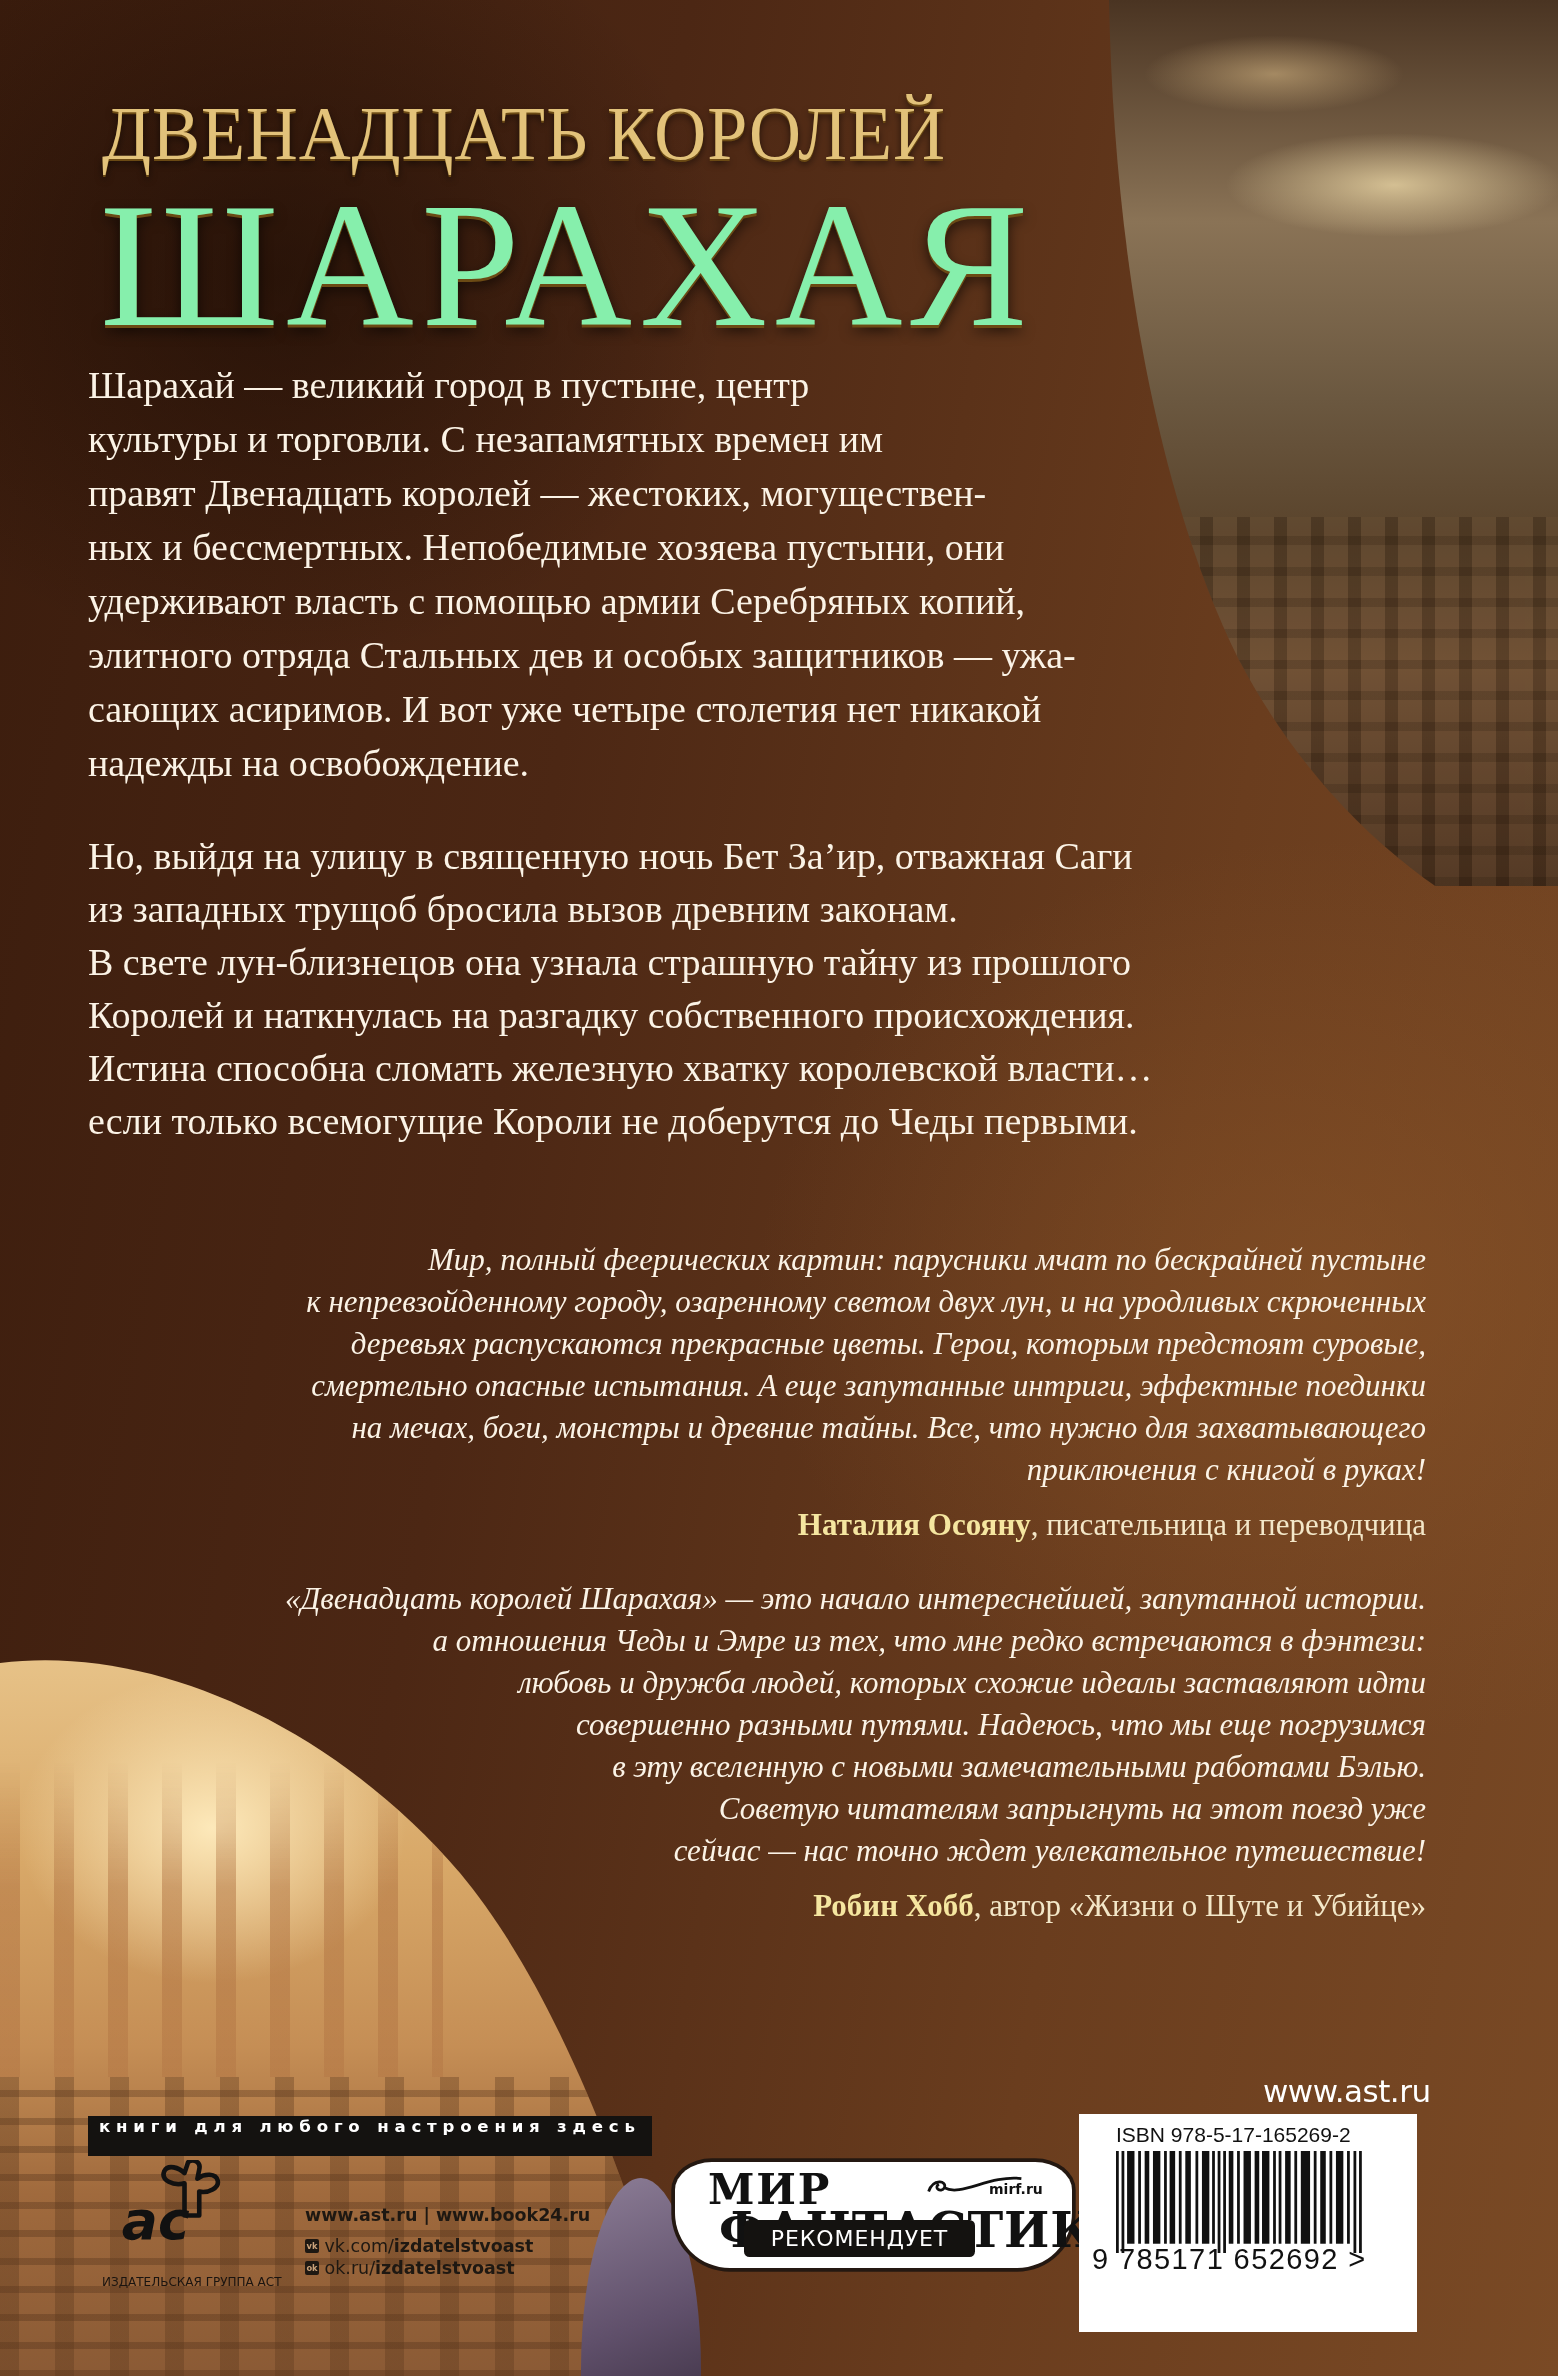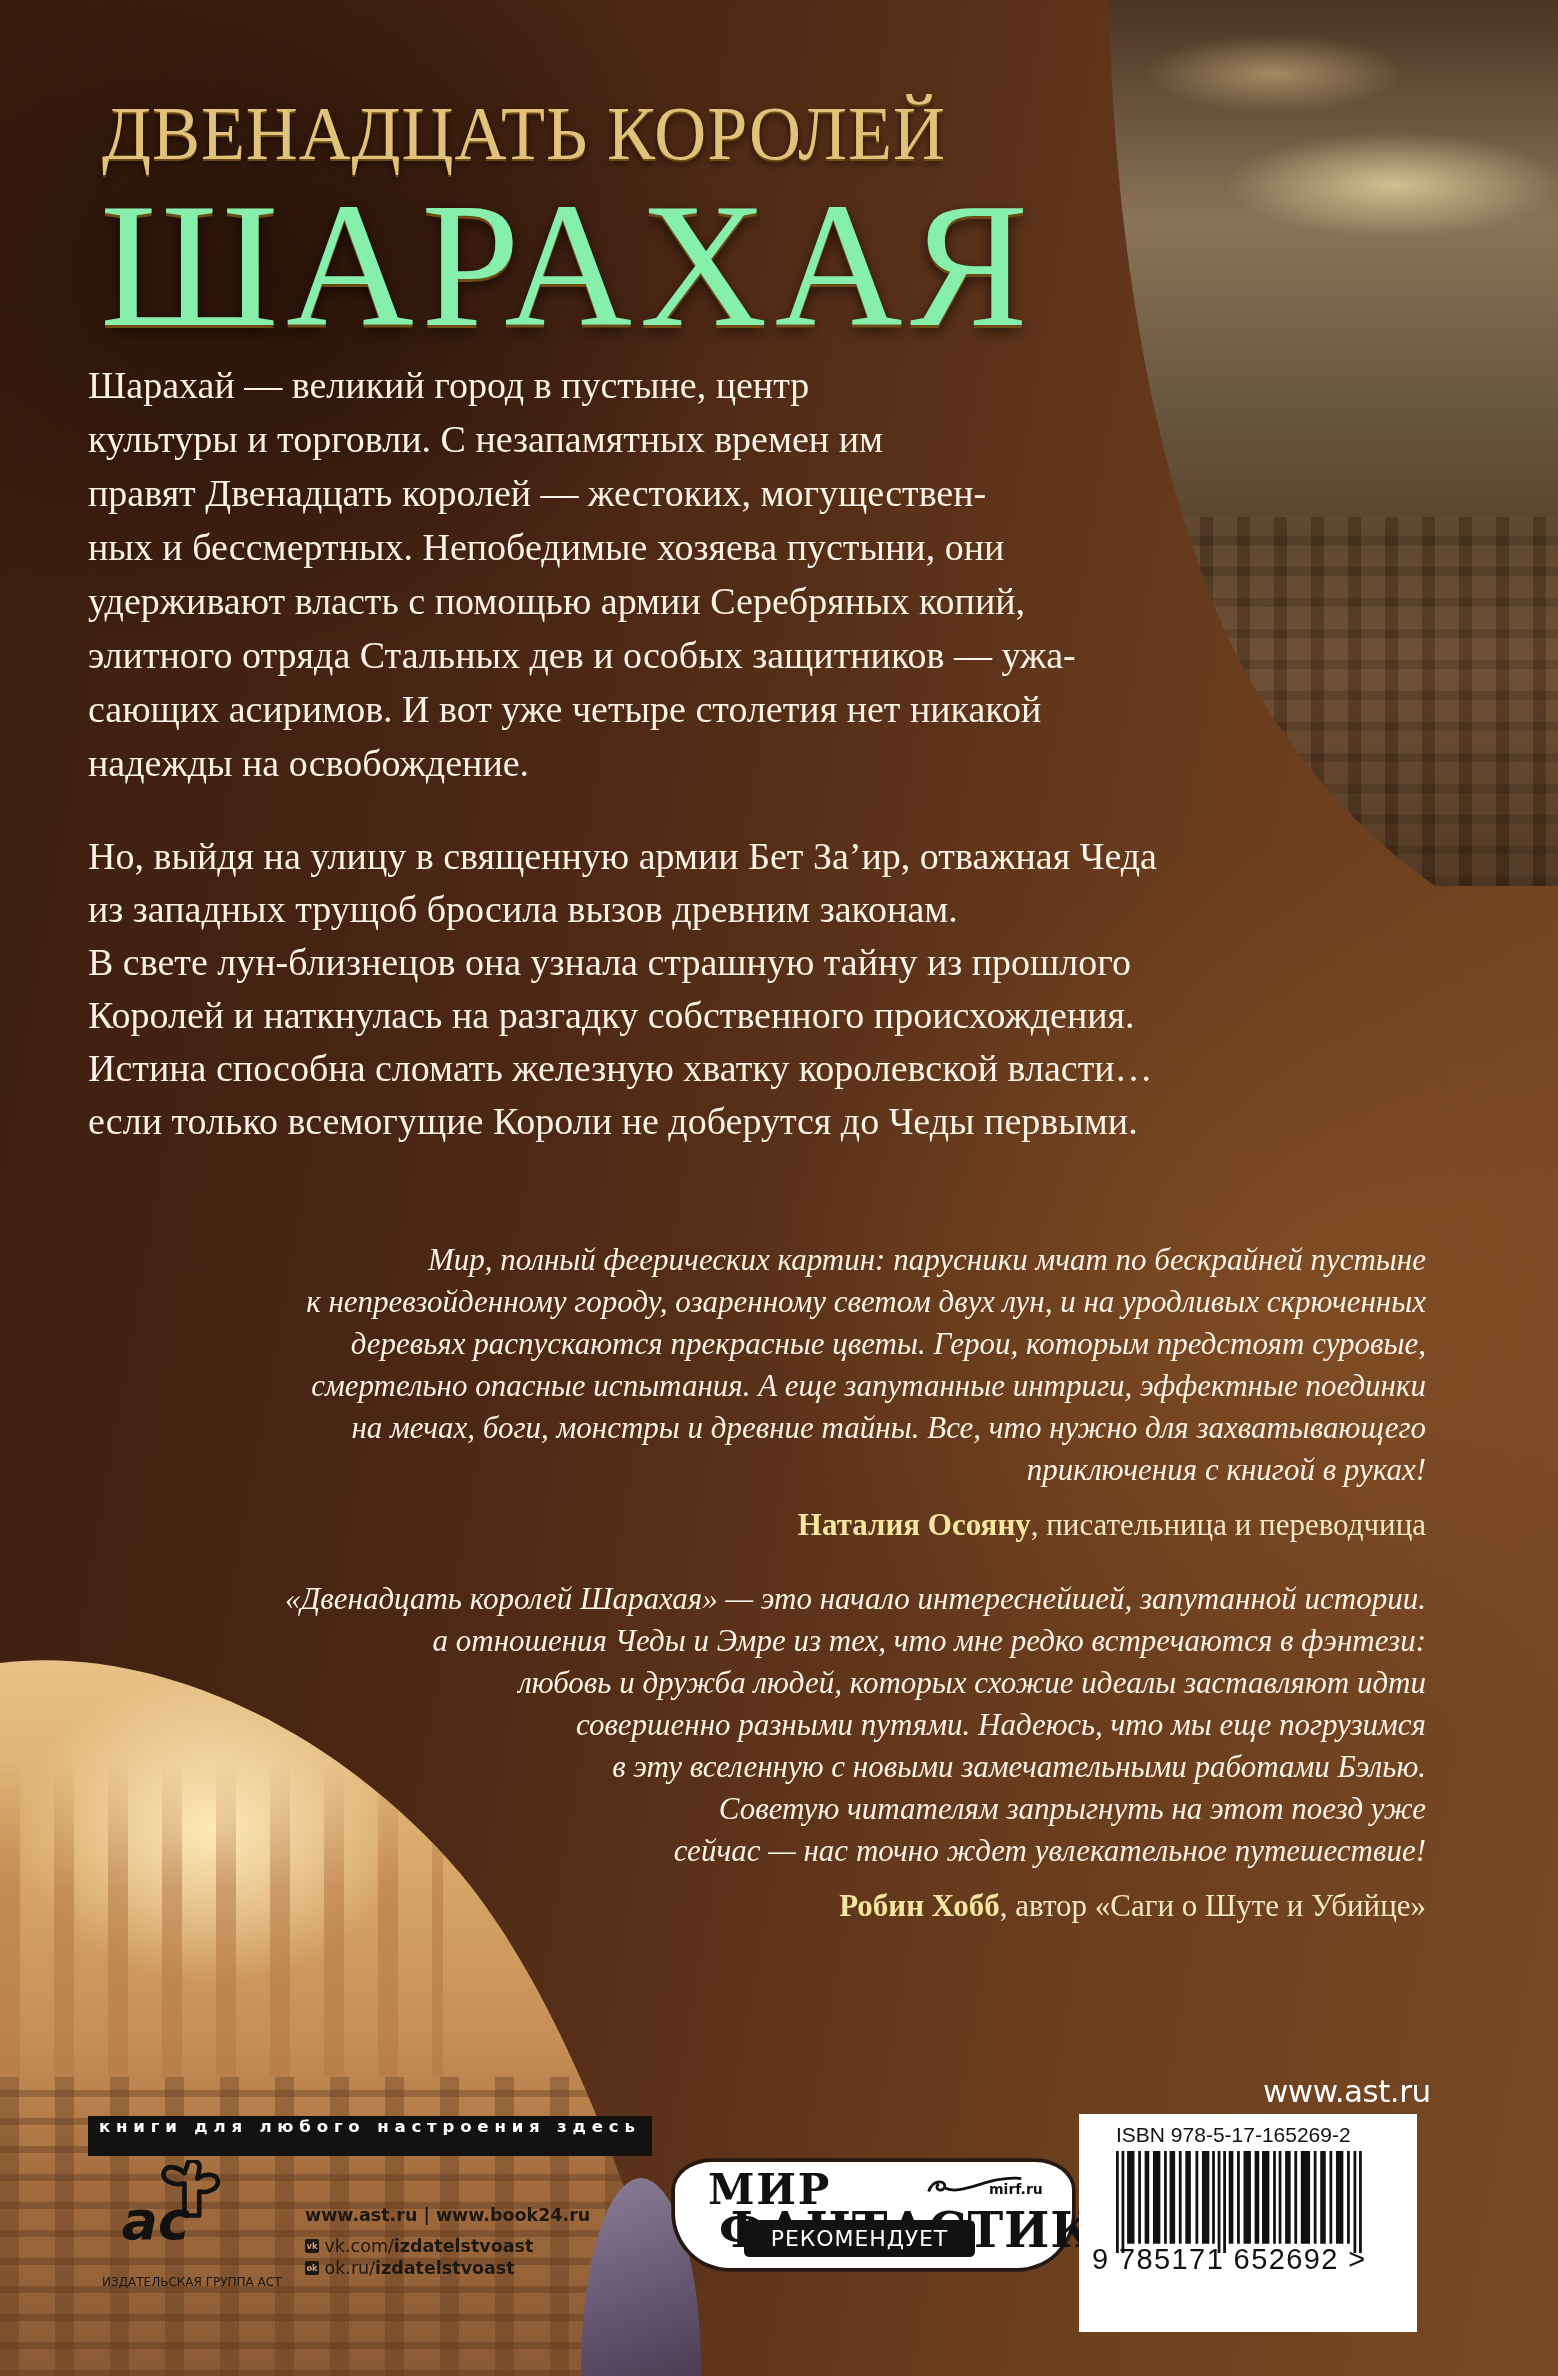--- a/index.html
+++ b/index.html
@@ -118,21 +118,21 @@
     <span class="line">Шарахай — великий город в пустыне, центр</span>
     <span class="line">культуры и торговли. С незапамятных времен им</span>
     <span class="line">правят Двенадцать королей — жестоких, могуществен-</span>
     <span class="line">ных и бессмертных. Непобедимые хозяева пустыни, они</span>
     <span class="line">удерживают власть с помощью армии Серебряных копий,</span>
     <span class="line">элитного отряда Стальных дев и особых защитников — ужа-</span>
     <span class="line">сающих асиримов. И вот уже четыре столетия нет никакой</span>
     <span class="line">надежды на освобождение.</span>
   </div>
   <div class="para2">
-    <span class="line">Но, выйдя на улицу в священную армии Бет За’ир, отважная Чеда</span>
+    <span class="line">Но, выйдя на улицу в священную ночь Бет За’ир, отважная Саги</span>
     <span class="line">из западных трущоб бросила вызов древним законам.</span>
     <span class="line">В свете лун-близнецов она узнала страшную тайну из прошлого</span>
     <span class="line">Королей и наткнулась на разгадку собственного происхождения.</span>
     <span class="line">Истина способна сломать железную хватку королевской власти…</span>
     <span class="line">если только всемогущие Короли не доберутся до Чеды первыми.</span>
   </div>
 </div>
 
 <div class="review review-1">
   <span class="line">Мир, полный феерических картин: парусники мчат по бескрайней пустыне</span>
@@ -145,21 +145,21 @@
 </div>
 
 <div class="review review-2">
   <span class="line">«Двенадцать королей Шарахая» — это начало интереснейшей, запутанной истории.</span>
   <span class="line">а отношения Чеды и Эмре из тех, что мне редко встречаются в фэнтези:</span>
   <span class="line">любовь и дружба людей, которых схожие идеалы заставляют идти</span>
   <span class="line">совершенно разными путями. Надеюсь, что мы еще погрузимся</span>
   <span class="line">в эту вселенную с новыми замечательными работами Бэлью.</span>
   <span class="line">Советую читателям запрыгнуть на этот поезд уже</span>
   <span class="line">сейчас — нас точно ждет увлекательное путешествие!</span>
-  <span class="credit"><span class="name">Робин Хобб</span><span>, автор «Саги о Шуте и Убийце»</span></span>
+  <span class="credit"><span class="name">Робин Хобб</span><span>, автор «Жизни о Шуте и Убийце»</span></span>
 </div>
 
 <div class="tagline">книги для любого настроения здесь</div>
 
 <svg class="ast-logo" viewBox="0 0 140 95">
   <path d="M70 60 L70 25 C58 28 44 22 48 12 C52 4 64 8 70 14 L74 2 C80 -2 88 2 86 10 L84 20 C92 14 104 14 106 22 C108 30 96 36 86 34 L86 60 Z" fill="none" stroke="#111" stroke-width="5" stroke-linejoin="round"></path>
   <text x="2" y="86" font-family="DejaVu Sans, sans-serif" font-weight="bold" font-style="italic" font-size="58" fill="#111">ac</text>
 </svg>
 <div class="ast-sub">ИЗДАТЕЛЬСКАЯ ГРУППА АСТ</div>
 

